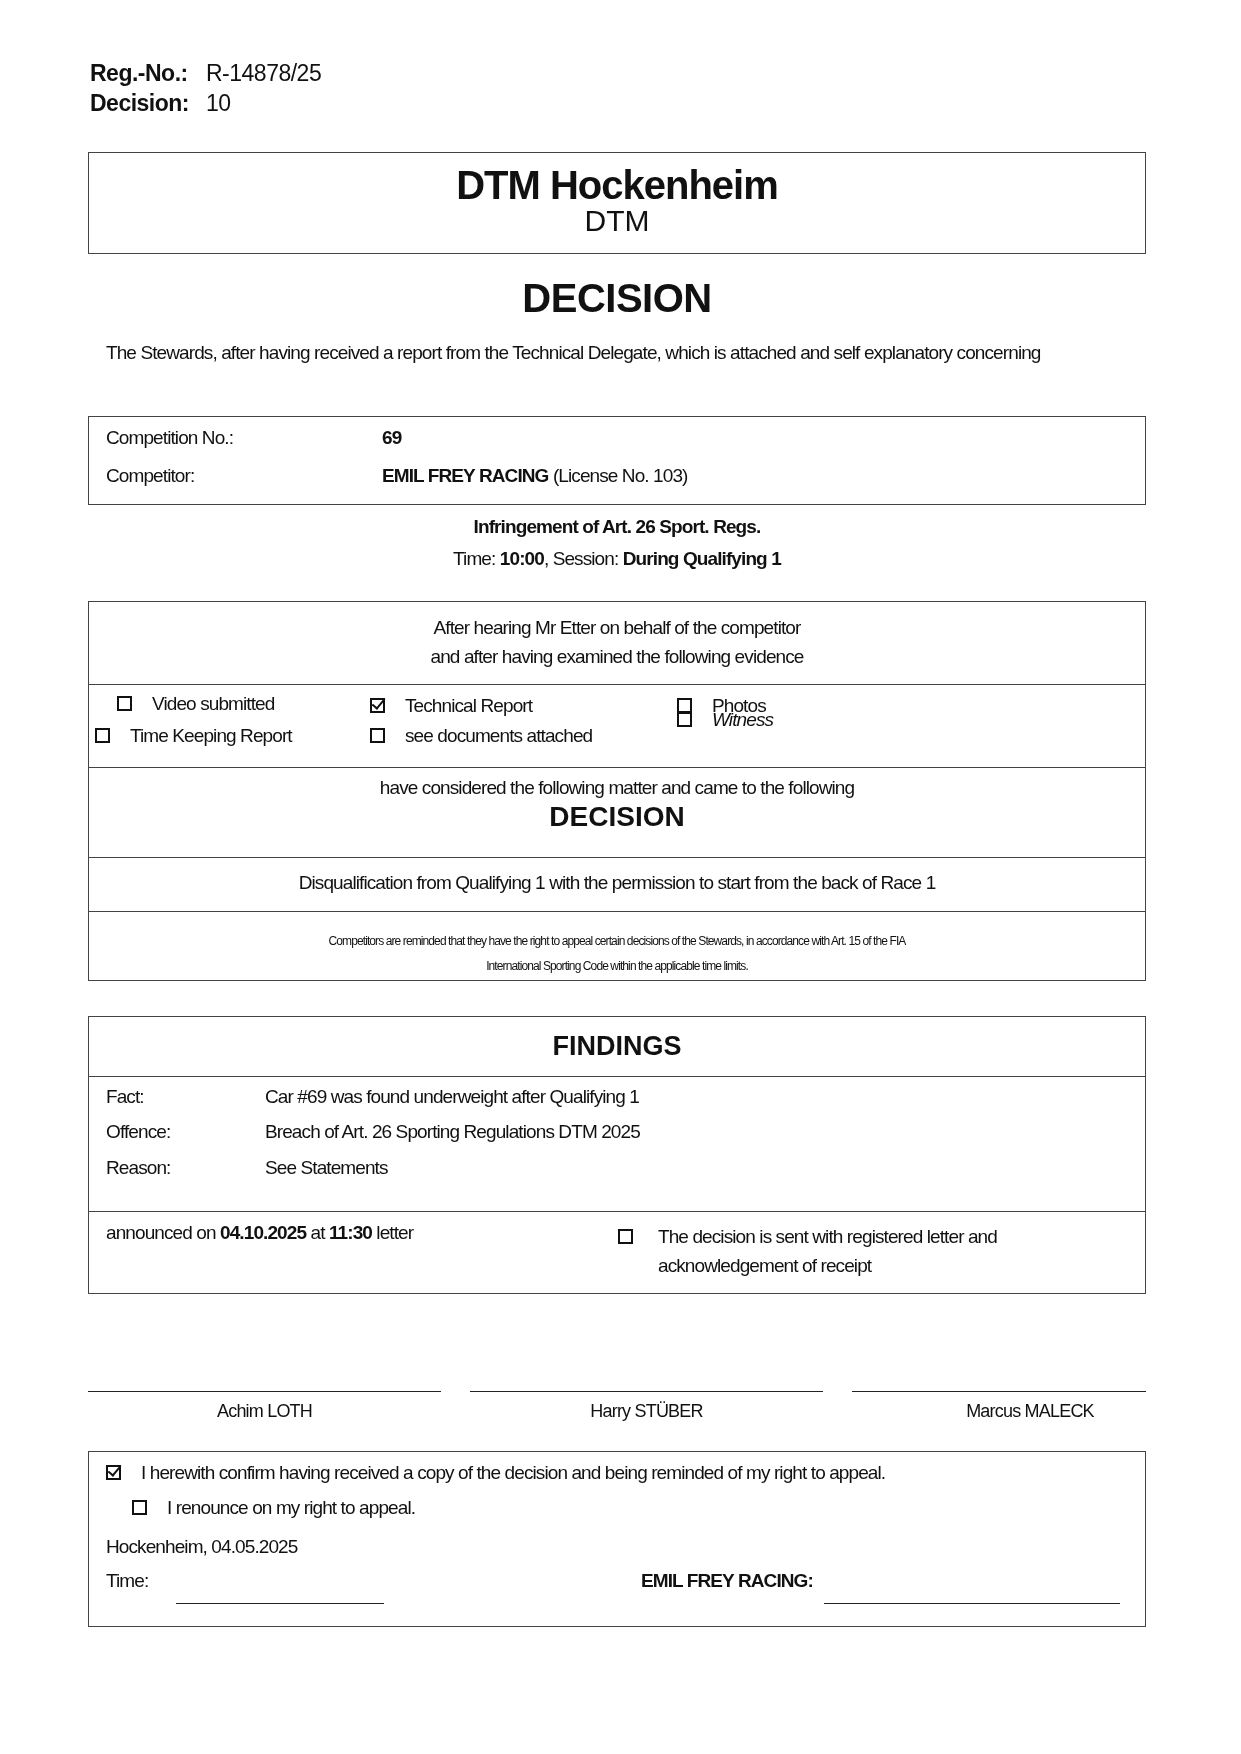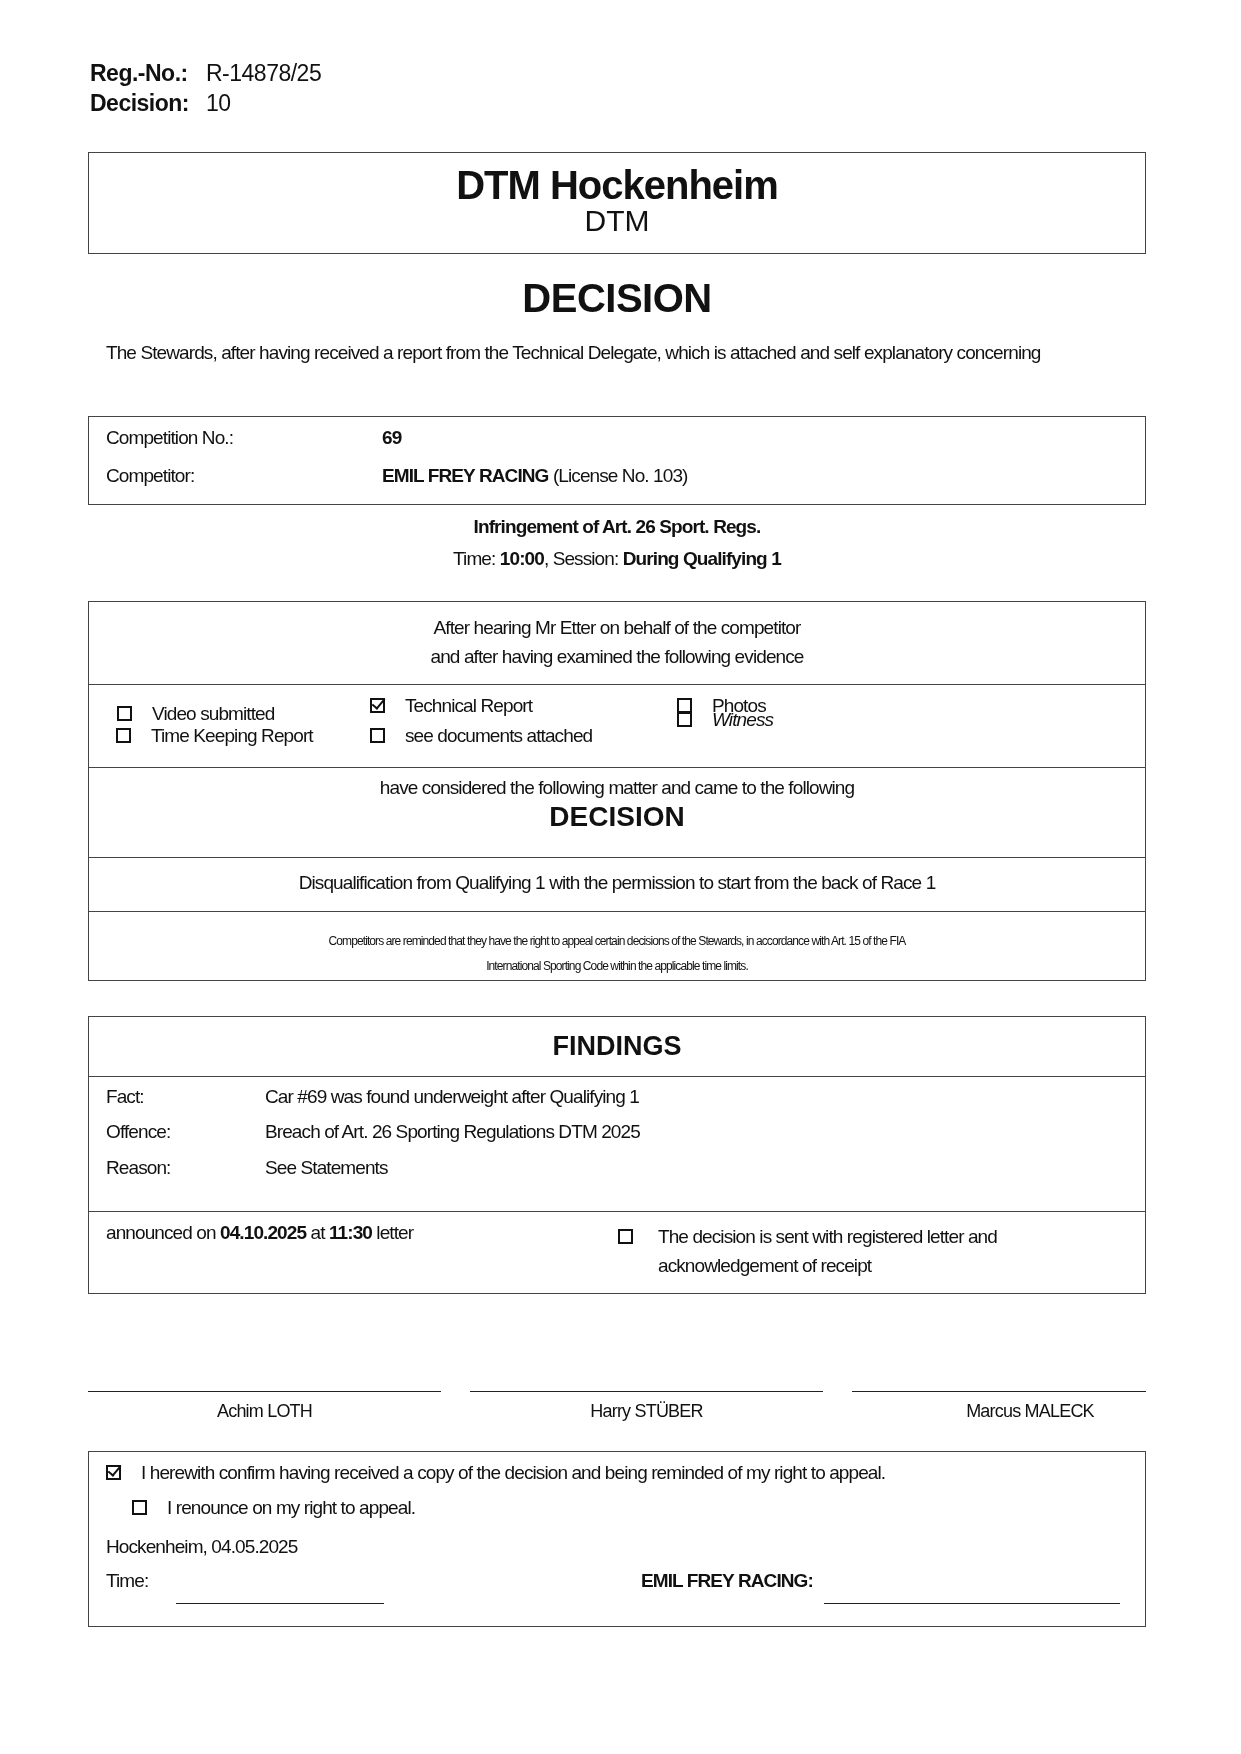--- a/index.html
+++ b/index.html
@@ -57,24 +57,24 @@
   <span class="b">10:00</span><span>, Session:</span>
   <span class="b">During Qualifying 1</span>
 </div>
 
 <div class="box" style="left:88px; top:601px; width:1058px; height:380px;">
   <div style="height:82px;" class="center txt">
     <div style="padding-top:11px; line-height:29px;">After hearing Mr Etter on behalf of the competitor</div>
     <div style="line-height:29px;">and after having examined the following evidence</div>
   </div>
   <div class="row-line txt" style="height:82px; position:relative;">
-    <div class="abs" style="left:17px; top:18px;padding-left:11px;"><span class="cb"></span><span>Video submitted</span></div>
+    <div class="abs" style="left:17px; top:8px;padding-left:11px;"><span class="cb"></span><span>Video submitted</span></div>
     <div class="abs" style="left:281px; top:10px;"><span class="cb checked"></span><span>Technical Report</span></div>
     <div class="abs" style="left:588px; top:10px;"><span class="cb"></span><span>Photos</span></div>
-    <div class="abs" style="left:27px; top:40px;"><span class="cb"></span><span>Time Keeping Report</span></div>
+    <div class="abs" style="left:6px; top:40px;"><span class="cb"></span><span>Time Keeping Report</span></div>
     <div class="abs" style="left:281px; top:40px;"><span class="cb"></span><span>see documents attached</span></div>
     <div class="abs" style="left:588px; top:24px;font-style:italic;"><span class="cb"></span><span>Witness</span></div>
   </div>
   <div class="row-line center" style="height:89px;">
     <div class="txt" style="padding-top:9px;">have considered the following matter and came to the following</div>
     <div class="b" style="font-size:28px; margin-top:2px;">DECISION</div>
   </div>
   <div class="row-line center txt" style="height:53px; line-height:50px;">Disqualification from Qualifying 1 with the permission to start from the back of Race 1</div>
   <div class="row-line center" style="font-size:12px; letter-spacing:-0.9px; line-height:25px; padding-top:17px;">
     <div>Competitors are reminded that they have the right to appeal certain decisions of the Stewards, in accordance with Art. 15 of the FIA</div>

